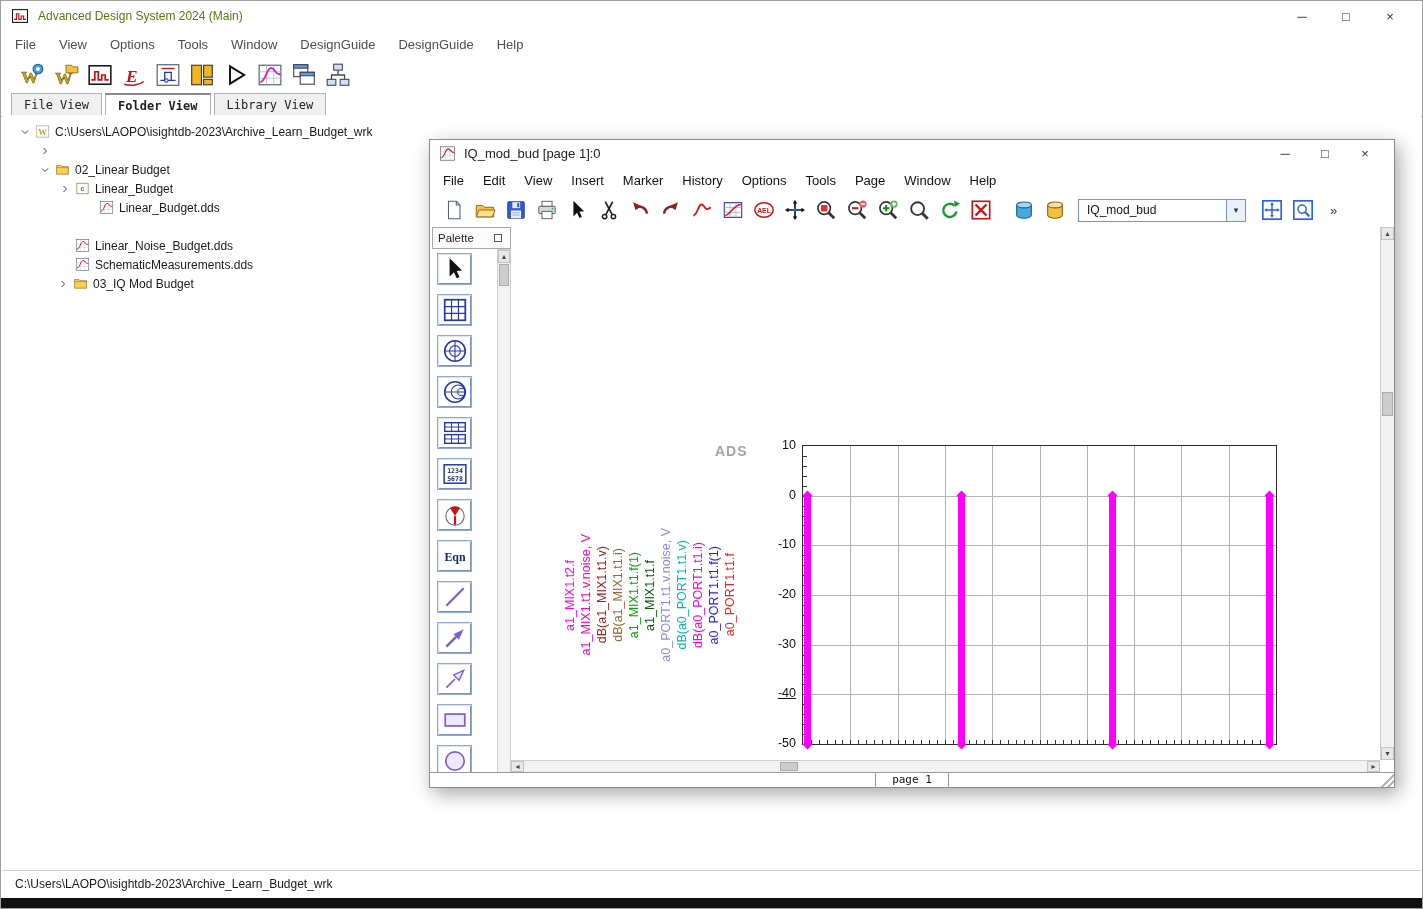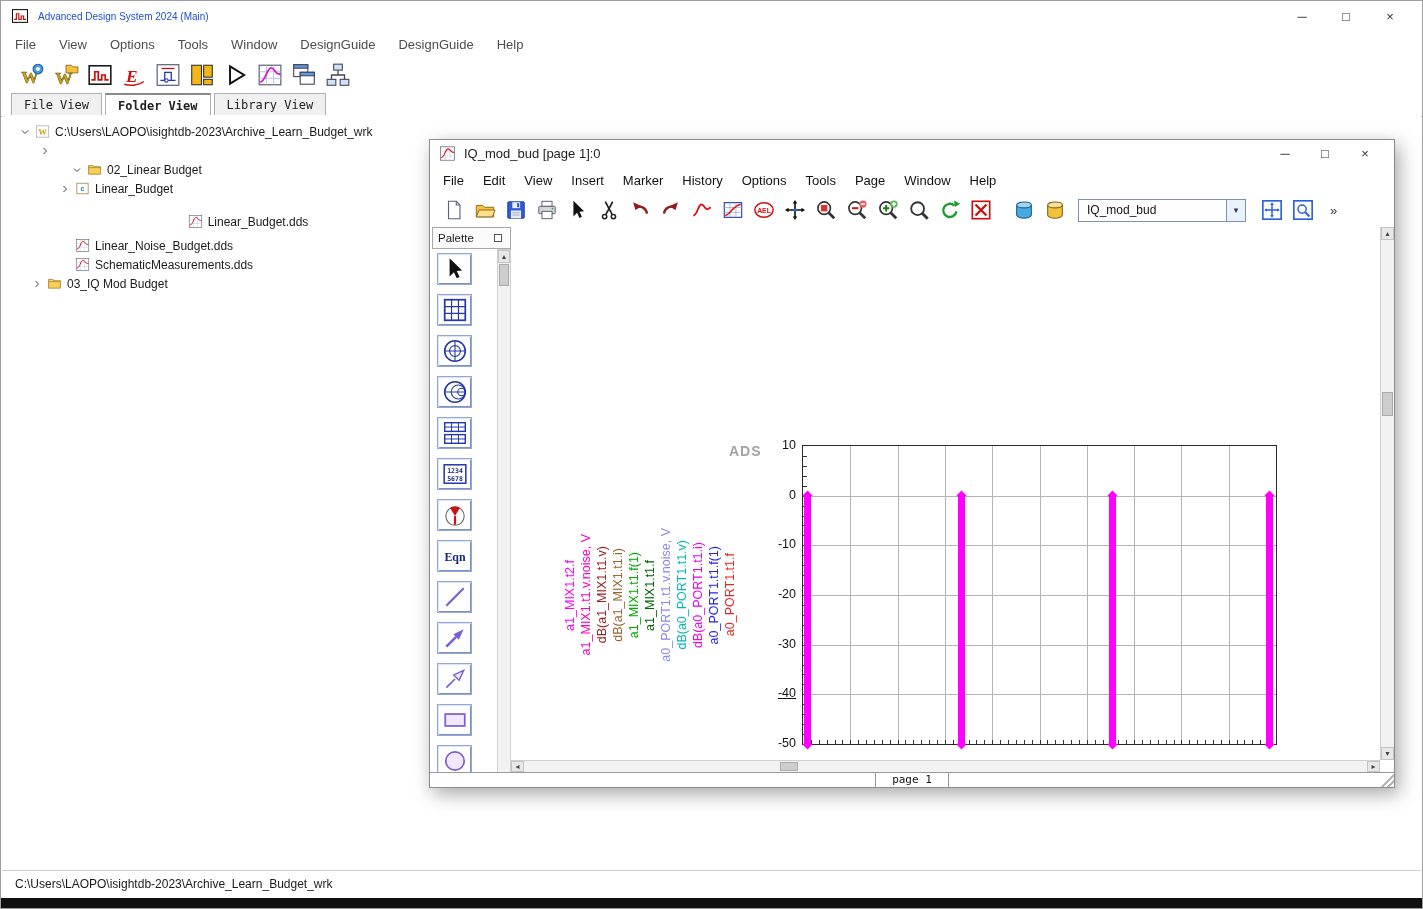--- a/index.html
+++ b/index.html
@@ -1,20 +1,20 @@
 <!DOCTYPE html>
 <html><head>
 <meta charset="utf-8">
 <style>
 *{margin:0;padding:0;box-sizing:border-box;}
 body{font-family:"Liberation Sans",sans-serif;background:#ddd;}
 .screen{position:relative;width:1423px;height:909px;background:#fff;overflow:hidden;}
 .main-window{position:absolute;inset:0;border:1px solid #9f9f9f;background:#fff;}
 .mw-titlebar{height:30px;display:flex;align-items:center;gap:9px;padding:0 10px;}
-.mw-title{font-size:10px;color:#1d4ed8;}
+.mw-title{font-size:12px;color:#4d7c0f;}
 .win-controls{margin-left:auto;display:flex;}
 .wc{width:44px;height:26px;display:flex;align-items:center;justify-content:center;font-size:13px;color:#333;cursor:default;}
 .mw-menubar{height:27px;display:flex;align-items:center;gap:23px;padding:0 14px;font-size:13px;color:#4d4d4d;}
 .menu-item{cursor:default;white-space:nowrap;}
 .mw-toolbar{height:34px;display:flex;align-items:center;gap:5px;padding:0 16px;}
 .tbtn{width:29px;height:29px;display:flex;align-items:center;justify-content:center;}
 .tbtn.small{width:27px;height:26px;}
 .icn{display:flex;}
 .icn svg{display:block;}
 .mw-tabbar{height:25px;display:flex;align-items:flex-end;padding-left:10px;border-bottom:1px solid #b0b0b0;}
@@ -71,21 +71,21 @@
 .plot{position:absolute;left:291px;top:218px;width:475px;height:300px;border:1px solid #2a2a2a;background:#fff;}
 .hgrid{position:absolute;left:0;right:0;height:1px;background:#b4b4b4;}
 .vgrid{position:absolute;top:0;bottom:0;width:1px;background:#b4b4b4;}
 .xtick{position:absolute;bottom:0;width:1px;height:4px;background:#333;}
 .ytickm{position:absolute;left:0;width:4px;height:1px;background:#333;}
 .ylab{position:absolute;left:-42px;width:35px;text-align:right;font-size:12.5px;color:#111;}
 .bar{position:absolute;width:7px;}
 .dia{position:absolute;width:7px;height:7px;transform:rotate(45deg);}
 .trace-labels{position:absolute;left:52px;top:247px;height:242px;display:flex;align-items:center;gap:2px;}
 .vlabel{writing-mode:vertical-rl;transform:rotate(180deg);font-size:12.5px;white-space:nowrap;font-weight:500;}
-.watermark{position:absolute;left:218px;top:216px;font-weight:bold;font-size:14px;color:#a3a3a3;letter-spacing:1px;}
+.watermark{position:absolute;left:204px;top:216px;font-weight:bold;font-size:14px;color:#a3a3a3;letter-spacing:1px;}
 </style>
 </head>
 <body>
 
 <div class="screen">
   <div class="main-window">
 
     <div class="mw-titlebar">
       <span class="icn" id="app-icon-slot">
           <span class="icn">
@@ -227,21 +227,21 @@
               <span>C:\Users\LAOPO\isightdb-2023\Archive_Learn_Budget_wrk</span>
             </span>
           </div>
           <div class="trow" style="padding-left: 34px;">
             <span class="chev">
               <svg width="12" height="12" viewBox="0 0 24 24">
                 <path d="M9 6 L15 12 L9 18" fill="none" stroke="#444" stroke-width="2"></path>
               </svg>
             </span>
           </div>
-          <div class="trow" style="padding-left: 34px; margin-left: 32px;">
+          <div class="trow" style="padding-left: 34px;">
             <span class="chev">
               <svg width="12" height="12" viewBox="0 0 24 24">
                 <path d="M6 9 L12 15 L18 9" fill="none" stroke="#444" stroke-width="2"></path>
               </svg>
             </span>
             <span class="tbody">
               <span class="ticn">
                 <svg width="15" height="15" viewBox="0 0 24 24">
                   <path d="M2.5 5.5 H9.5 L11 7.5 H21.5 V19.5 H2.5 Z" fill="#f9cf55" stroke="#8a6414"></path>
                   <path d="M2.5 9 H21.5" stroke="#8a6414" stroke-width="0.8"></path>
@@ -259,21 +259,21 @@
             <span class="tbody">
               <span class="ticn">
                 <svg width="15" height="15" viewBox="0 0 24 24">
                   <rect x="3" y="3.5" width="18" height="17" fill="#fff" stroke="#8a6414"></rect>
                   <text x="12" y="16.5" font-size="11" text-anchor="middle" fill="#1a8a9a" font-weight="bold">c</text>
                 </svg>
               </span>
               <span>Linear_Budget</span>
             </span>
           </div>
-          <div class="trow" style="padding-left: 78px; flex-direction: column;">
+          <div class="trow" style="padding-left: 78px;">
             <span class="chev"></span>
             <span class="tbody">
               <span class="ticn">
                 <svg width="15" height="15" viewBox="0 0 24 24">
                   <rect x="2" y="2.5" width="20" height="19" fill="#fff" stroke="#55617a" stroke-width="1"></rect>
                   <path d="M2 8.8 H22 M2 15.2 H22 M8.7 2.5 V21.5 M15.4 2.5 V21.5" stroke="#c0c8da" stroke-width="0.7"></path>
                   <path d="M3 18 C8 17.5 9 5 13 5.5 C17 6 17.5 12.5 21.5 10" fill="none" stroke="#cc1111" stroke-width="1.5"></path>
                 </svg>
               </span>
               <span>Linear_Budget.dds</span>
@@ -301,21 +301,21 @@
               <span class="ticn">
                 <svg width="15" height="15" viewBox="0 0 24 24">
                   <rect x="2" y="2.5" width="20" height="19" fill="#fff" stroke="#55617a" stroke-width="1"></rect>
                   <path d="M2 8.8 H22 M2 15.2 H22 M8.7 2.5 V21.5 M15.4 2.5 V21.5" stroke="#c0c8da" stroke-width="0.7"></path>
                   <path d="M3 18 C8 17.5 9 5 13 5.5 C17 6 17.5 12.5 21.5 10" fill="none" stroke="#cc1111" stroke-width="1.5"></path>
                 </svg>
               </span>
               <span>SchematicMeasurements.dds</span>
             </span>
           </div>
-          <div class="trow" style="padding-left: 26px;">
+          <div class="trow" style="padding-left: 52px;">
             <span class="chev">
               <svg width="12" height="12" viewBox="0 0 24 24">
                 <path d="M9 6 L15 12 L9 18" fill="none" stroke="#444" stroke-width="2"></path>
               </svg>
             </span>
             <span class="tbody">
               <span class="ticn">
                 <svg width="15" height="15" viewBox="0 0 24 24">
                   <path d="M2.5 5.5 H9.5 L11 7.5 H21.5 V19.5 H2.5 Z" fill="#f9cf55" stroke="#8a6414"></path>
                   <path d="M2.5 9 H21.5" stroke="#8a6414" stroke-width="0.8"></path>

